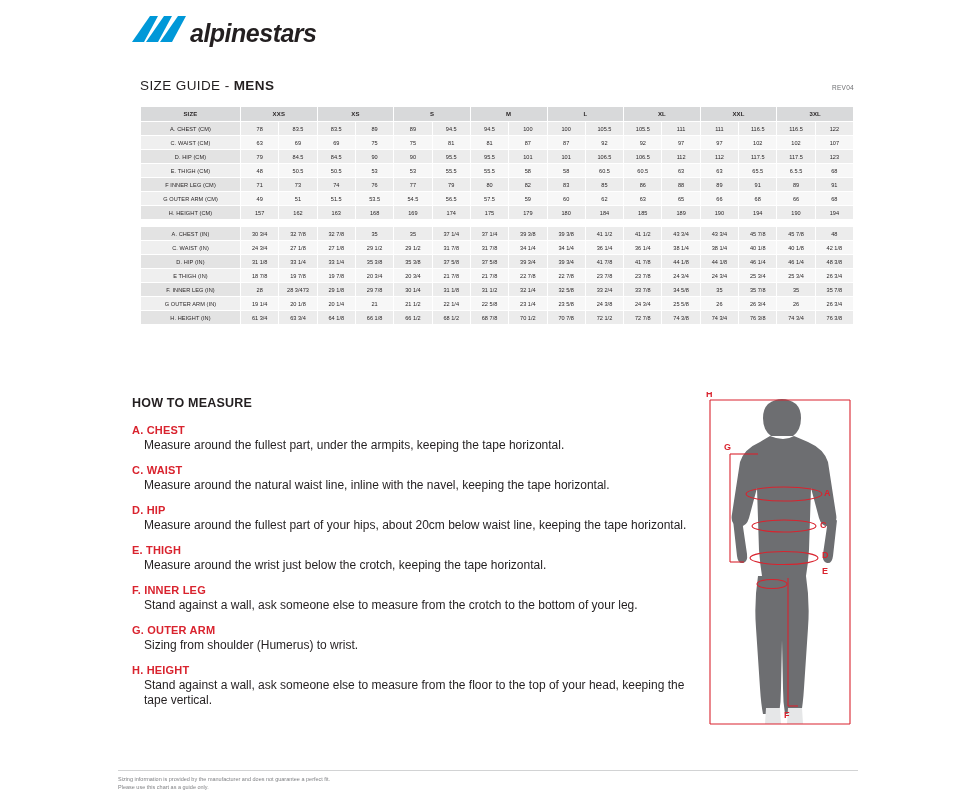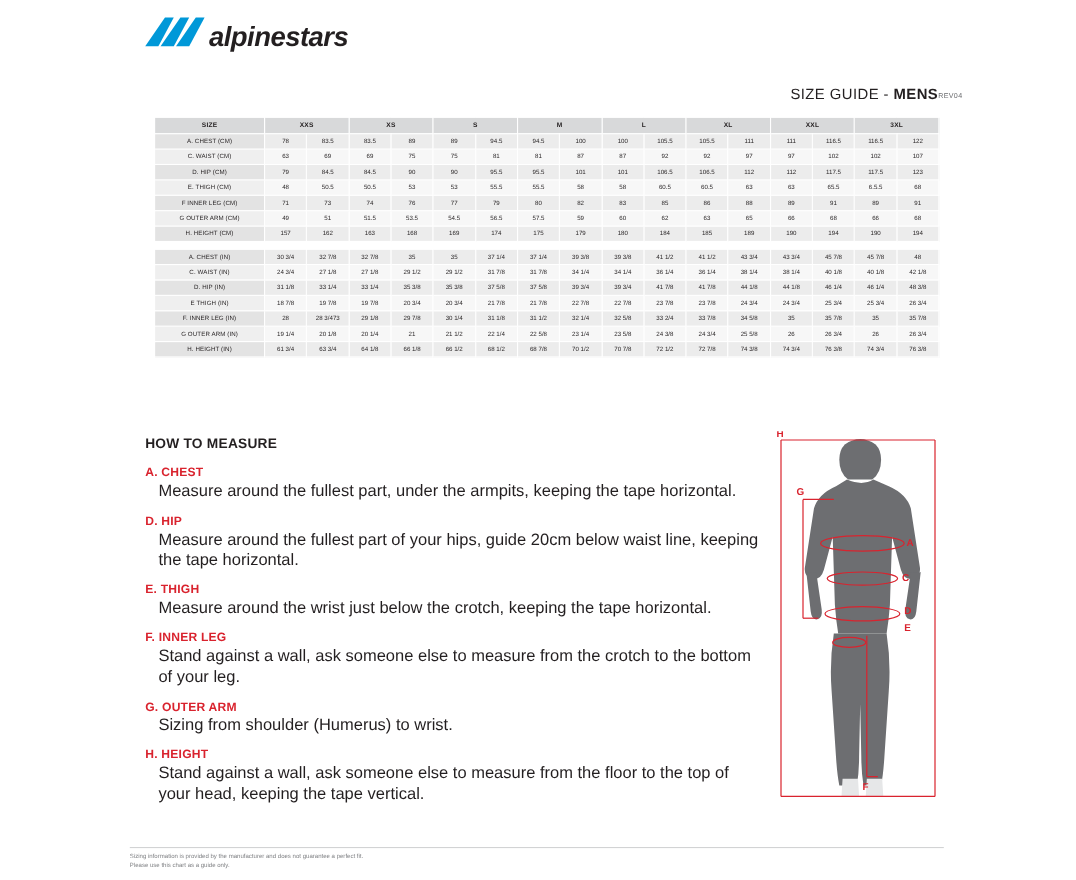--- a/index.html
+++ b/index.html
@@ -32,22 +32,21 @@
   .logo-svg { display:block; }
 
   
   .title-row {
     position: absolute;
     left: 140px;
     top: 78px;
     width: 714px;
     display: flex;
     align-items: flex-end;
-    justify-content: flex-end;
-    margin-left: 21px;
+    justify-content: space-between;
   }
   .title {
     font-size: 13.5px;
     letter-spacing: 0.4px;
     font-weight: normal;
     color: #231f20;
   }
   .title b { font-weight: bold; }
   .rev {
     font-size: 6.5px;
@@ -119,21 +118,21 @@
   .htm .item { margin-bottom: 11px; }
   .htm .item h3 {
     margin: 0 0 2px 0;
     font-size: 11px;
     font-weight: bold;
     color: #d9232e;
     letter-spacing: 0.2px;
   }
   .htm .item p {
     margin: 0;
-    font-size: 15px;
+    font-size: 12px;
     line-height: 1.25;
     color: #231f20;
     padding-left: 12px;
   }
 
   
   .figure {
     position: absolute;
     left: 700px;
     top: 392px;
@@ -471,22 +470,26 @@
   </div>
 
   <div class="htm">
     <h2>HOW TO MEASURE</h2>
     <div id="htm-items">
         <div class="item">
           <h3>A. CHEST</h3>
           <p>Measure around the fullest part, under the armpits, keeping the tape horizontal.</p>
         </div>
         <div class="item">
+          <h3>C. WAIST</h3>
+          <p>Measure around the natural waist line, inline with the navel, keeping the tape horizontal.</p>
+        </div>
+        <div class="item">
           <h3>D. HIP</h3>
-          <p>Measure around the fullest part of your hips, guide 20cm below waist line, keeping the tape horizontal.</p>
+          <p>Measure around the fullest part of your hips, about 20cm below waist line, keeping the tape horizontal.</p>
         </div>
         <div class="item">
           <h3>E. THIGH</h3>
           <p>Measure around the wrist just below the crotch, keeping the tape horizontal.</p>
         </div>
         <div class="item">
           <h3>F. INNER LEG</h3>
           <p>Stand against a wall, ask someone else to measure from the crotch to the bottom of your leg.</p>
         </div>
         <div class="item">

